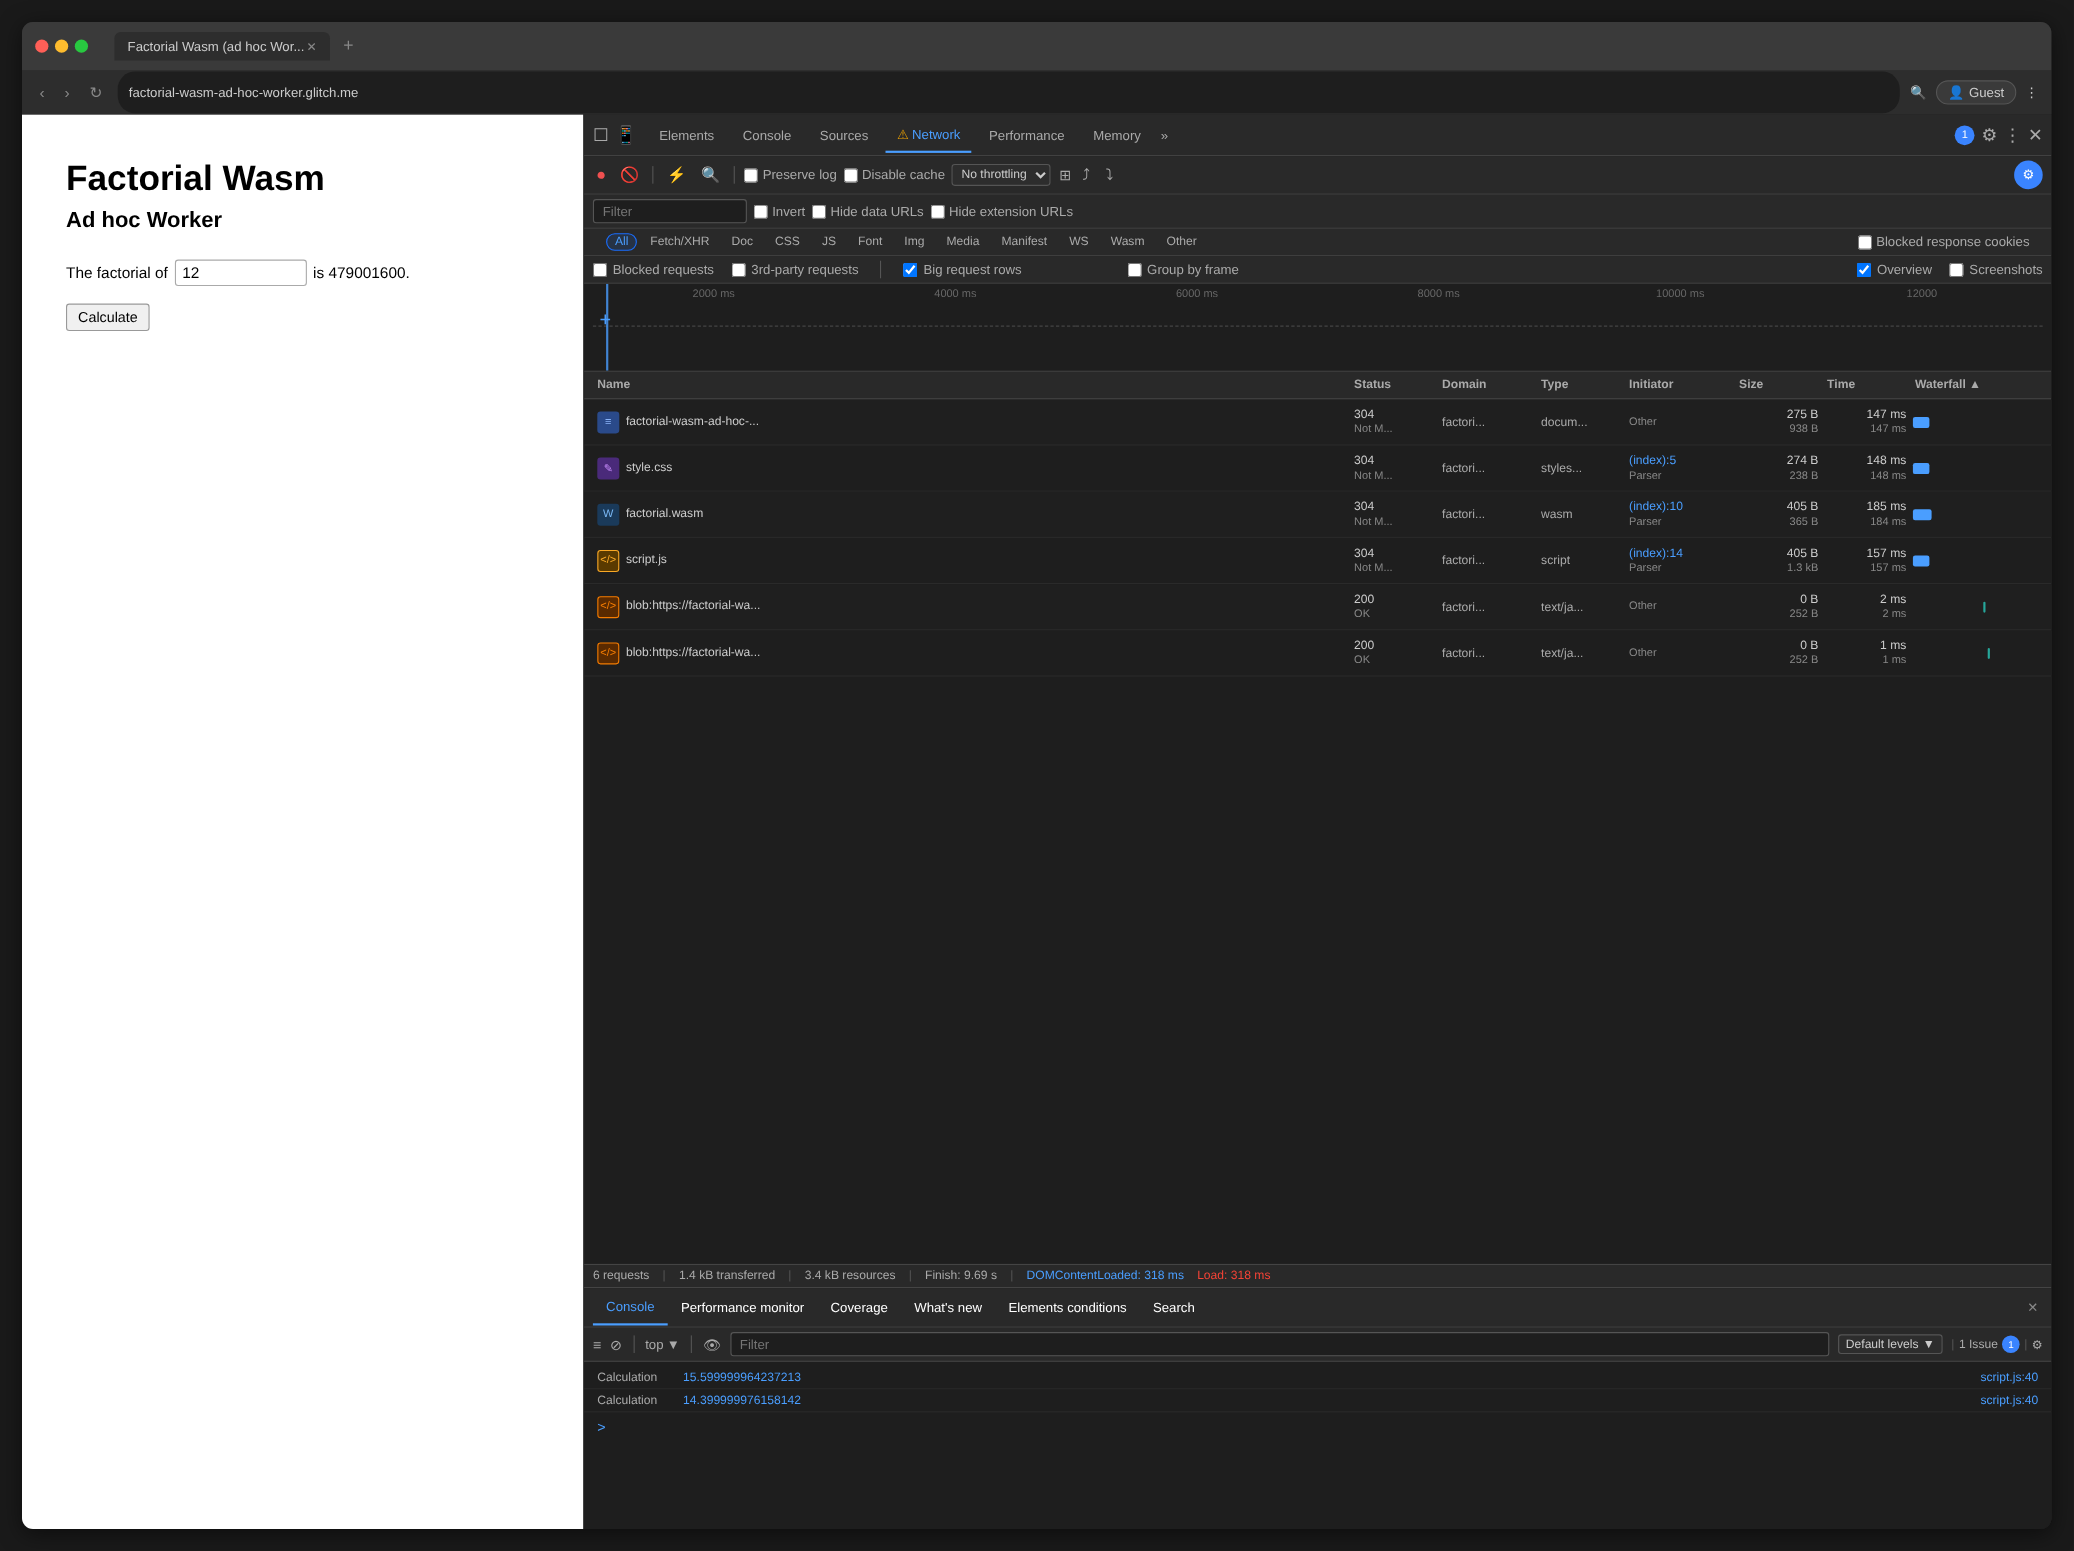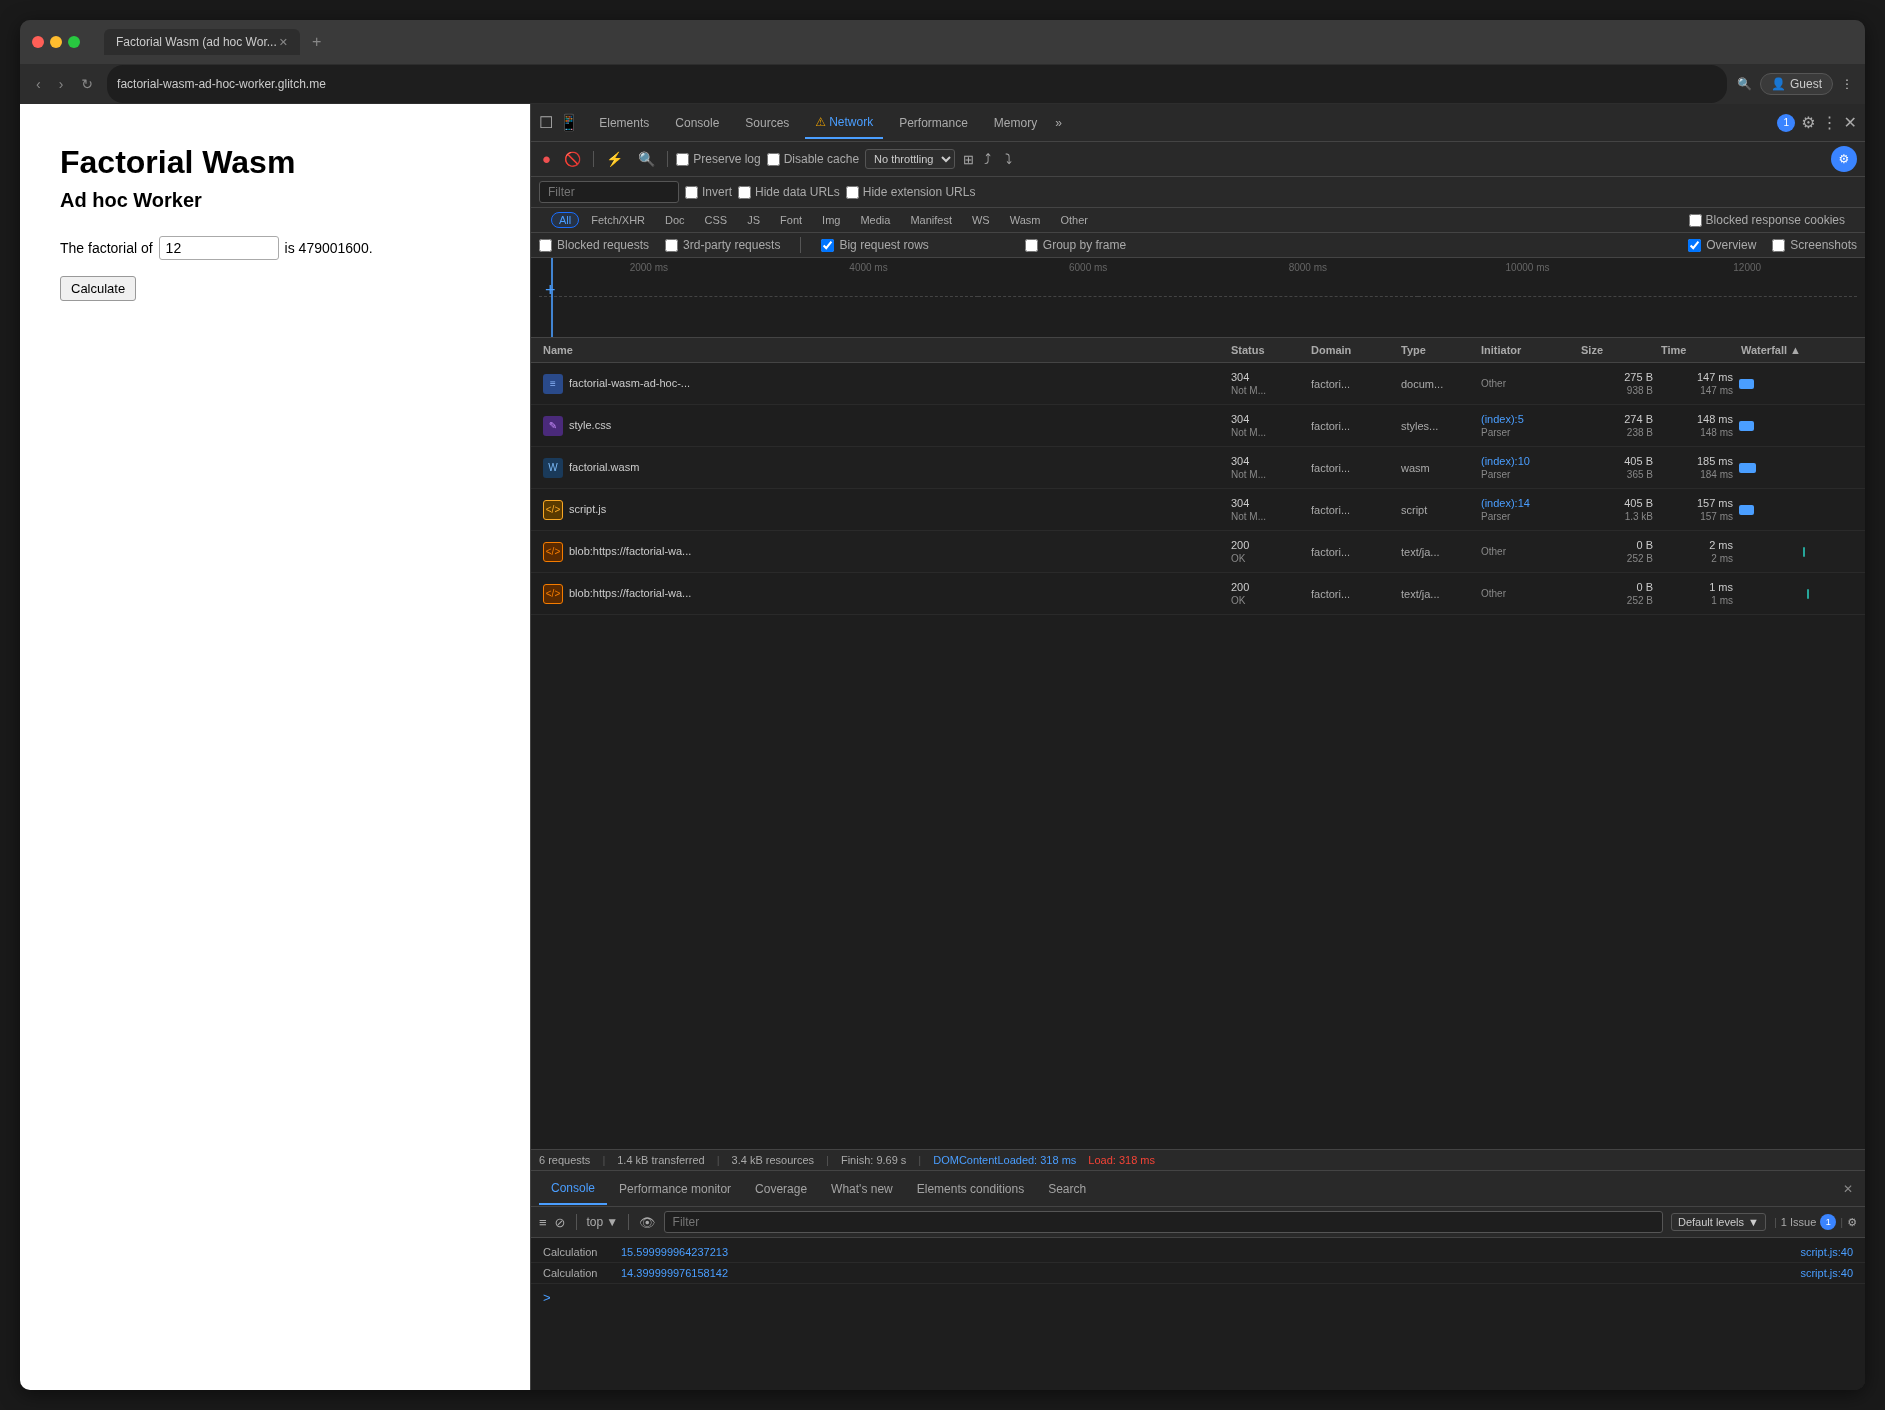--- a/index.html
+++ b/index.html
@@ -413,21 +413,21 @@
       background: #292929;
       border-bottom: 1px solid #444;
       display: flex;
       align-items: center;
       padding: 0 8px;
       gap: 0;
       height: 36px;
     }
     .console-tab {
       padding: 8px 12px;
-      color: #a3a3a3;
+      color: #ffffff;
       cursor: pointer;
       font-size: 12px;
       white-space: nowrap;
     }
     .console-tab.active {
       color: #4a9eff;
       border-bottom: 2px solid #4a9eff;
     }
     .console-close {
       margin-left: auto; color: #888; cursor: pointer; padding: 4px;

